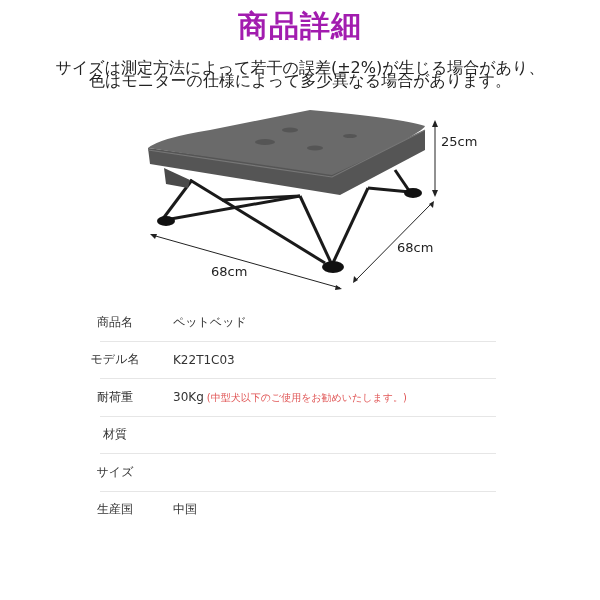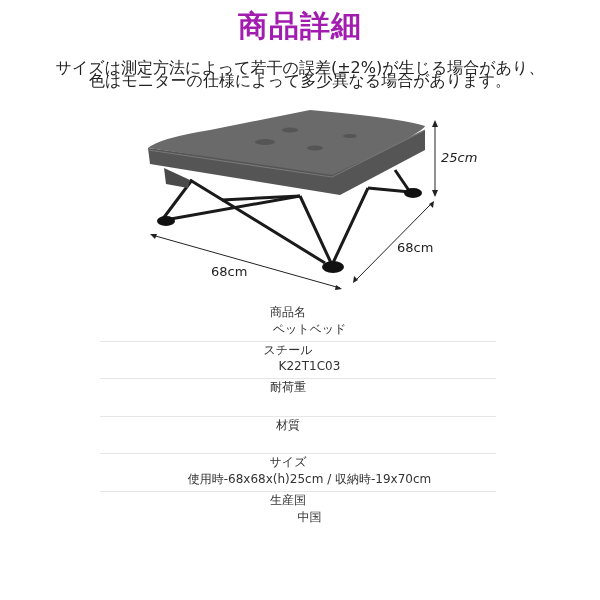--- a/index.html
+++ b/index.html
@@ -16,29 +16,28 @@
       font-size: 16px; color: #222;
     }
     .note.l1 { top: 58px; }
     .note.l2 { top: 71px; }
 
     .figure { position: absolute; left: 100px; top: 100px; width: 400px; height: 190px; }
     .figure svg { width: 400px; height: 190px; display: block; }
     .dim {
       position: absolute; font-size: 13px; color: #222;
     }
-    .dim.h { left: 441px; top: 150px; font-style: italic; }
+    .dim.h { left: 441px; top: 134px; }
     .dim.d { left: 397px; top: 240px; }
     .dim.w { left: 211px; top: 264px; }
 
     .specs { position: absolute; left: 100px; top: 304px; width: 396px; }
     .row {
       display: flex; align-items: center; height: 36.5px;
       border-bottom: 1px solid #e6e6e6;
-      flex-direction: column;
     }
     .row:last-child { border-bottom: none; }
     .label {
       width: 70px; margin-left: -20px; text-align: center; font-size: 12px; color: #333;
     }
     .value { padding-left: 23px; font-size: 12px; color: #333; white-space: nowrap; }
     .note-red { color: #e05555; font-size: 10px; margin-left: 3px; }
   </style>
 </head>
 <body>
@@ -97,30 +96,32 @@
 <div class="dim h">25cm</div>
 <div class="dim d">68cm</div>
 <div class="dim w">68cm</div>
 
 <div class="specs">
   <div class="row">
     <div class="label">商品名</div>
     <div class="value">ペットベッド</div>
   </div>
   <div class="row">
-    <div class="label">スチール</div>
+    <div class="label">モデル名</div>
     <div class="value">K22T1C03</div>
   </div>
   <div class="row">
     <div class="label">耐荷重</div>
+    <div class="value">
+      <span>30Kg</span><span class="note-red">(中型犬以下のご使用をお勧めいたします。)</span>
+    </div>
   </div>
   <div class="row">
     <div class="label">材質</div>
   </div>
   <div class="row">
     <div class="label">サイズ</div>
-    <div class="value">使用時-68x68x(h)25cm / 収納時-19x70cm</div>
   </div>
   <div class="row">
     <div class="label">生産国</div>
     <div class="value">中国</div>
   </div>
 </div>
 
 </body></html>

